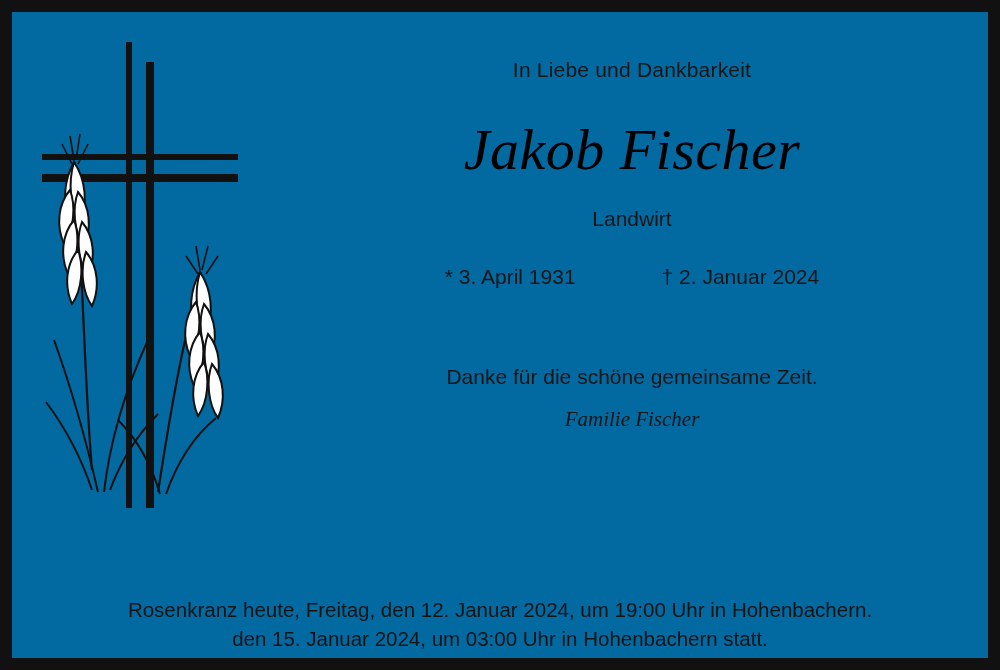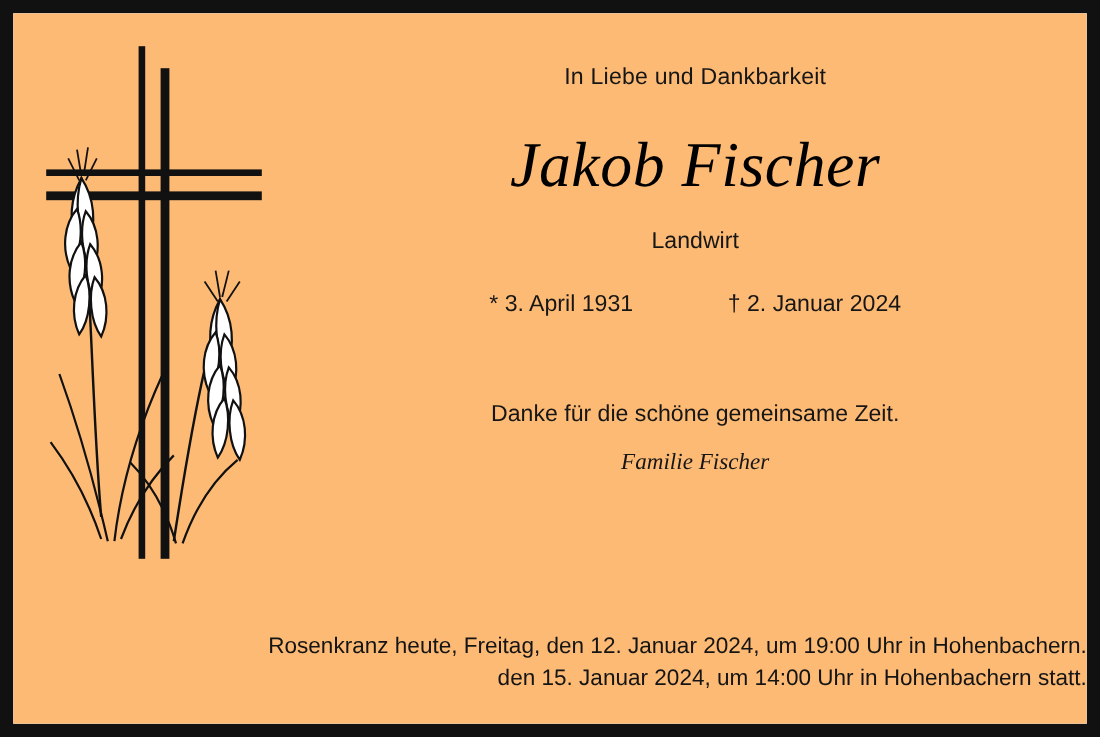--- a/index.html
+++ b/index.html
@@ -19,21 +19,21 @@
     height: 670px;
     box-sizing: border-box;
     background: #ffffff;
     border: 12px solid #111111;
     overflow: hidden;
   }
   .inner {
     position: relative;
     width: 100%;
     height: 100%;
-    background: #fdba74;
+    background: #0369a1;
   }
 
   
   .emblem {
     position: absolute;
     left: 28px;
     top: 28px;
     width: 220px;
     height: 470px;
   }
@@ -88,22 +88,22 @@
     font-style: italic;
     font-size: 21px;
     color: #161616;
   }
 
   
   .footer {
     position: absolute;
     left: 0;
     right: 0;
-    bottom: 26px;
-    text-align: right;
+    bottom: 4px;
+    text-align: center;
     font-size: 20.5px;
     line-height: 1.45;
     color: #141414;
     margin-top: 20px;
   }
   .footer div { white-space: nowrap; }
 </style>
 </head>
 <body>
 
@@ -180,17 +180,17 @@
       <div class="dates">
         <span>* 3. April 1931</span>
         <span>† 2. Januar 2024</span>
       </div>
       <div class="thanks">Danke für die schöne gemeinsame Zeit.</div>
       <div class="family">Familie Fischer</div>
     </div>
 
     <div class="footer">
       <div>Rosenkranz heute, Freitag, den 12. Januar 2024, um 19:00 Uhr in Hohenbachern.</div>
-      <div>den 15. Januar 2024, um 14:00 Uhr in Hohenbachern statt.</div>
+      <div>den 15. Januar 2024, um 03:00 Uhr in Hohenbachern statt.</div>
     </div>
 
   </div>
 </div>
 
 </body></html>

